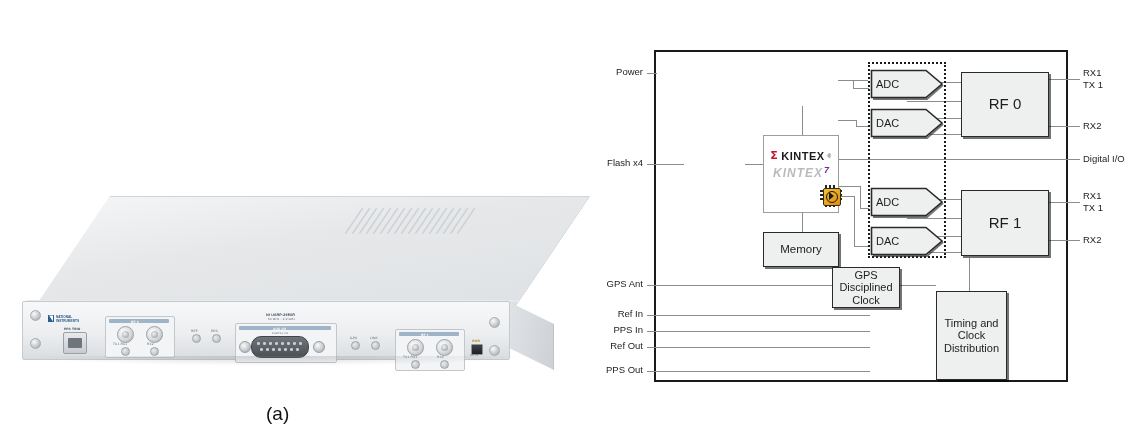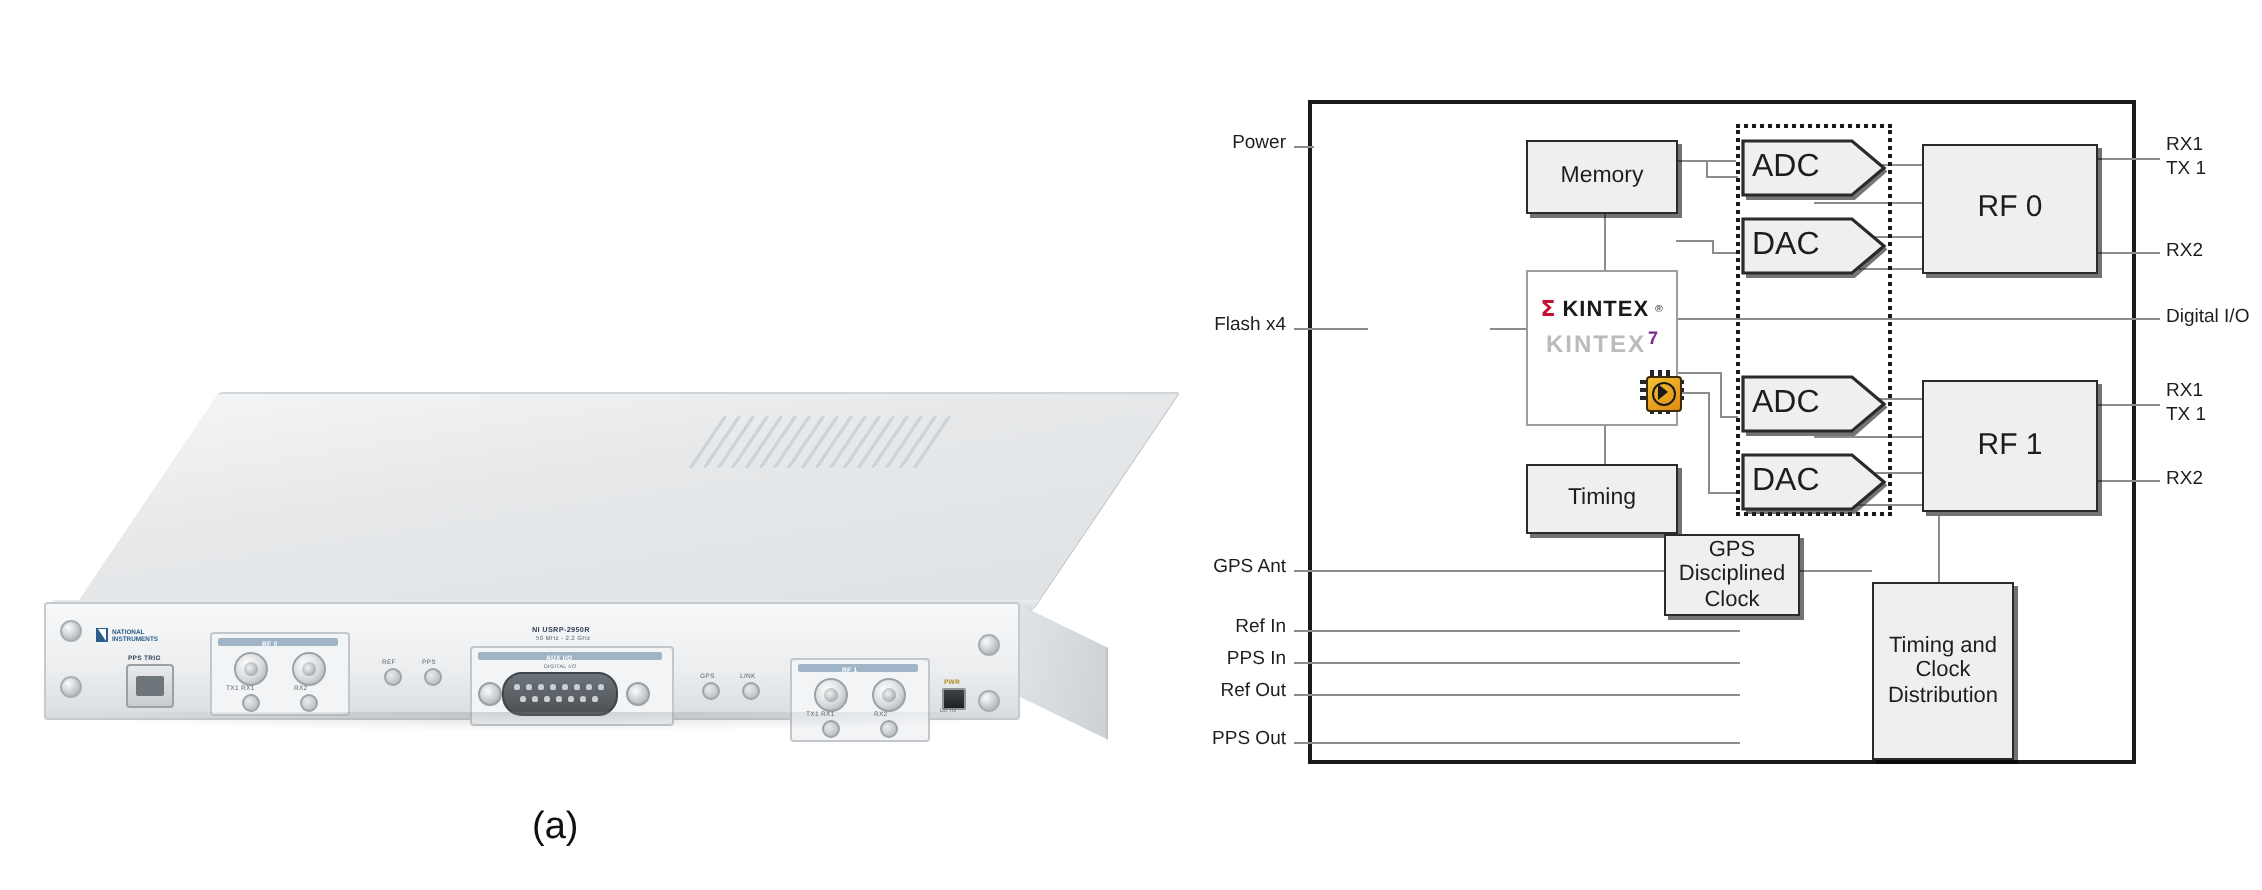--- a/index.html
+++ b/index.html
@@ -78,32 +78,32 @@
   .lbl.r{text-align:right;}
 
   .blk{position:absolute;background:#eeefef;border:1.5px solid #2a2a2a;
         box-shadow:2px 2px 0 rgba(0,0,0,.55);
         display:flex;align-items:center;justify-content:center;
         font-size:11.5px;color:#1d1d1d;text-align:center;line-height:12.5px;box-sizing:border-box;}
   .fpga{position:absolute;background:#ffffff;border:1px solid #9b9ea1;box-sizing:border-box;}
   .conv{position:absolute;}
   .conv svg{display:block;}
   .conv span{position:absolute;left:6px;top:50%;transform:translateY(-50%);
-        font-size:16px;color:#1d1d1d;}
+        font-size:11px;color:#1d1d1d;}
   .dotbox{position:absolute;border:2px dotted #1a1a1a;box-sizing:border-box;}
 
   
   .xlx{position:absolute;left:0;right:0;top:9px;text-align:center;}
   .xlx-row1{font-size:11px;font-weight:bold;color:#1a1a1a;letter-spacing:.5px;
         display:inline-flex;align-items:center;gap:3px;}
   .xlx-mark{display:inline-block;color:#c8102e;font-weight:bold;font-size:11px;
         font-family:"DejaVu Sans",sans-serif;}
   .xlx-reg{font-size:5px;vertical-align:super;color:#1a1a1a;font-weight:normal;}
   .xlx-row2{margin-top:2px;font-size:12px;color:#b9bcbe;letter-spacing:1px;
-        font-weight:bold;position:relative;display:inline-block;}
+        font-weight:bold;position:relative;display:inline-block;font-style:italic;}
   .xlx-7{color:#7b2d8b;font-size:9px;position:relative;top:-4px;left:1px;font-weight:bold;}
 
   
   .chip{position:absolute;width:22px;height:22px;}
   .chip .body{position:absolute;left:3px;top:3px;width:16px;height:16px;
         background:linear-gradient(145deg,#f2c233,#e08a10);border:1.2px solid #3a2a05;border-radius:2px;}
   .chip .pin{position:absolute;background:#23262a;}
   .chip .tri{position:absolute;left:8px;top:7px;width:0;height:0;
         border-left:7px solid #1a1a1a;border-top:4px solid transparent;border-bottom:4px solid transparent;}
   .chip .ring{position:absolute;left:6px;top:6px;width:10px;height:10px;border-radius:50%;
@@ -307,26 +307,23 @@
   <div class="wire h" style="left:484px;top:202px;width:20px;"></div>
   <div class="wire h" style="left:484px;top:240px;width:20px;"></div>
 
   <div class="wire h" style="left:335px;top:285px;width:36px;"></div>
 
   <div class="wire v" style="left:404px;top:258px;height:33px;"></div>
 
   <div class="dotbox" style="left:303px;top:62px;width:78px;height:196px;"></div>
 
 
-  <div class="blk" style="left:198px;top:70px;width:76px;height:37px;">
+
+  <div class="blk" style="left:198px;top:232px;width:76px;height:35px;">
     <span>Memory</span>
-  </div>
-
-  <div class="blk" style="left:198px;top:232px;width:76px;height:35px;">
-    <span>Timing</span>
   </div>
 
   <div class="fpga" style="left:198px;top:135px;width:76px;height:78px;">
     <div class="xlx">
       <div class="xlx-row1">
         <span class="xlx-mark">Σ</span>
         <span>KINTEX</span>
           <span class="xlx-reg">®</span>
       </div>
       <div class="xlx-row2">

